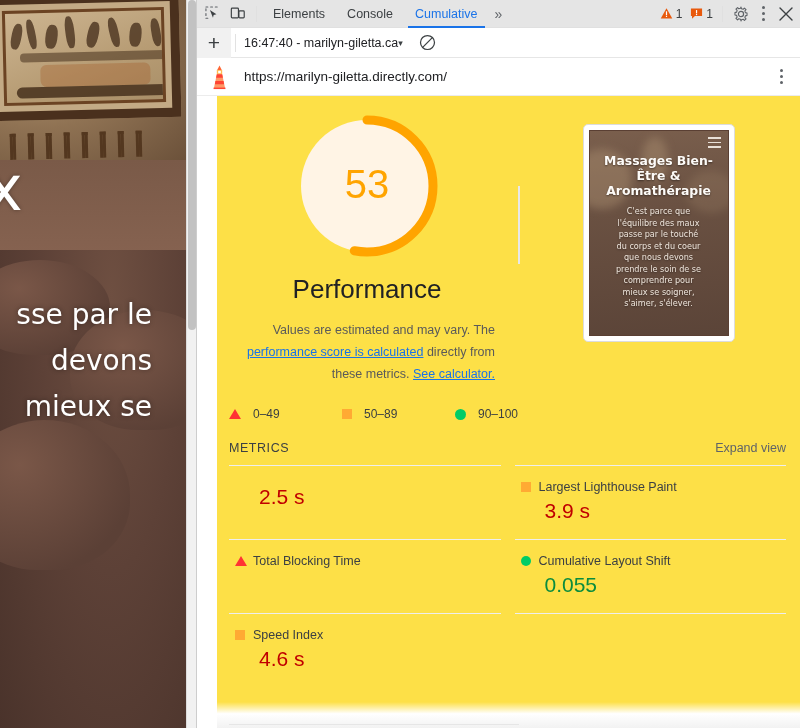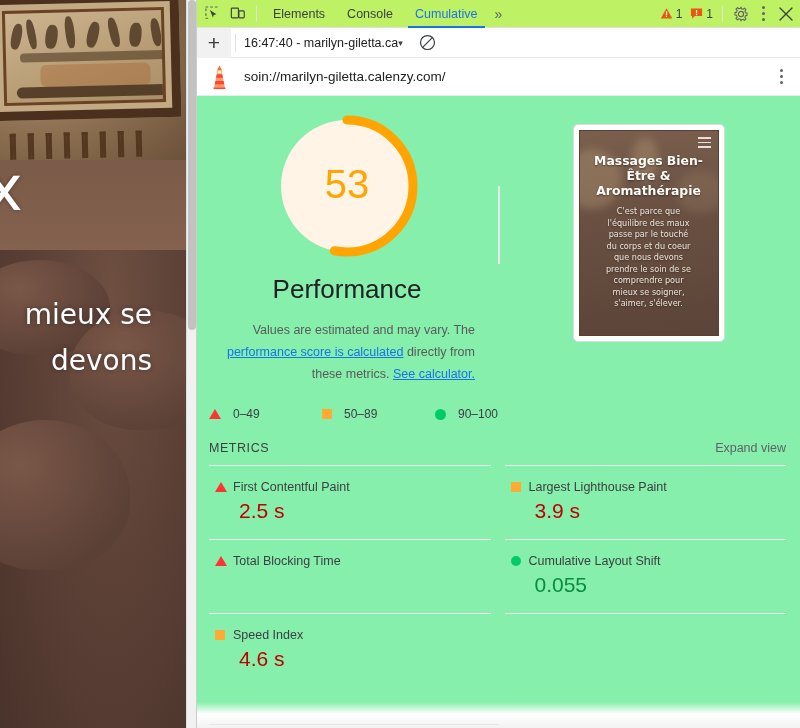--- a/index.html
+++ b/index.html
@@ -91,21 +91,21 @@
     background: #fff;
     border-left: 1px solid #cdcdcd;
     display: flex; flex-direction: column;
   }
 
   
   .tabstrip {
     height: 28px; flex: 0 0 28px;
     display: flex; align-items: center;
     border-bottom: 1px solid #e0e0e0;
-    background: #bef264;
+    background: #e5e5e5;
     padding-left: 2px;
   }
   .tool-ico {
     width: 26px; height: 26px;
     display: flex; align-items: center; justify-content: center;
     cursor: default;
   }
   .vsep { width: 1px; height: 16px; background: #e0e0e0; margin: 0 5px; }
   .tab {
     padding: 0 11px; height: 28px; line-height: 28px;
@@ -160,21 +160,21 @@
     flex: 1 1 auto; white-space: nowrap; overflow: hidden;
   }
   .kebab {
     width: 18px; height: 22px; display: flex; flex-direction: column;
     align-items: center; justify-content: center; gap: 3px; cursor: default;
   }
   .kebab i { width: 3px; height: 3px; background: #5f6368; border-radius: 50%; display:block; }
 
   
   .report {
-    flex: 1 1 auto; overflow: hidden; position: relative; background: #86efac;
+    flex: 1 1 auto; overflow: hidden; position: relative; background: #fde047; margin-left: 20px;
   }
   .topsection {
     display: flex; padding: 14px 0 0 0; position: relative;
   }
   .gaugecol { width: 300px; flex: 0 0 300px; padding-top: 2px; }
   .gaugewrap { display: flex; justify-content: center; }
   .score-title {
     text-align: center; font-size: 26px; color: #202124; margin-top: 14px;
     font-weight: 400;
   }
@@ -307,22 +307,23 @@
       </div>
     </div>
     <div class="wall-lower"></div>
     <div class="bed-area">
       <div class="pillow" style="left:-30px;top:10px;width:140px;height:95px"></div>
       <div class="pillow" style="left:70px;top:60px;width:150px;height:120px"></div>
       <div class="pillow" style="left:-40px;top:170px;width:170px;height:150px"></div>
     </div>
     <div class="hero-x">x</div>
     <div class="hero-lines">
+      <div>sse par le</div>
+      <div>devons</div>
       <div>mieux se</div>
-      <div>devons</div>
     </div>
   </div>
 
   <div id="page-scrollbar">
     <div class="thumb"></div>
   </div>
 
   <div id="devtools">
 
     <div class="tabstrip">
@@ -396,21 +397,21 @@
 
     <div class="urlbar">
       <svg width="21" height="26" viewBox="0 0 22 28">
         <path d="M11 1.5l2.6 5.2H8.4z" fill="#f63"></path>
         <rect x="8.1" y="6.4" width="5.8" height="4.6" fill="#fb5" rx="0.6"></rect>
         <rect x="9.6" y="7.4" width="2.8" height="2.6" fill="#fff" rx="0.4"></rect>
         <path d="M8.1 11h5.8l3.1 15.2H5z" fill="#f96"></path>
         <path d="M8.1 11h5.8l.8 3.8H7.3zM6.6 18.4h8.8l.6 3.3H6z" fill="#f43"></path>
         <path d="M4.6 26.2h12.8" stroke="#f43" stroke-width="1.6"></path>
       </svg>
-      <div class="url-text">soin://marilyn-giletta.calenzy.com/</div>
+      <div class="url-text">https://marilyn-giletta.directly.com/</div>
       <div class="kebab">
           <i></i>
           <i></i>
           <i></i>
         </div>
     </div>
 
     <div class="report">
 
       <div class="topsection">
@@ -466,26 +467,20 @@
         </div>
       </div>
 
       <div class="metrics-head">
         <div class="metrics-title">METRICS</div>
         <div class="expand">Expand view</div>
       </div>
 
       <div class="metrics-grid">
         <div class="metric">
-          <div class="head">
-            <span class="icon-slot">
-                <span class="m-tri"></span>
-              </span>
-            <span class="name">First Contentful Paint</span>
-          </div>
           <div class="val" style="color:#c00000">2.5 s</div>
         </div>
         <div class="metric">
           <div class="head">
             <span class="icon-slot">
                 <span class="m-sq"></span>
               </span>
             <span class="name">Largest Lighthouse Paint</span>
           </div>
           <div class="val" style="color:#c00000">3.9 s</div>

